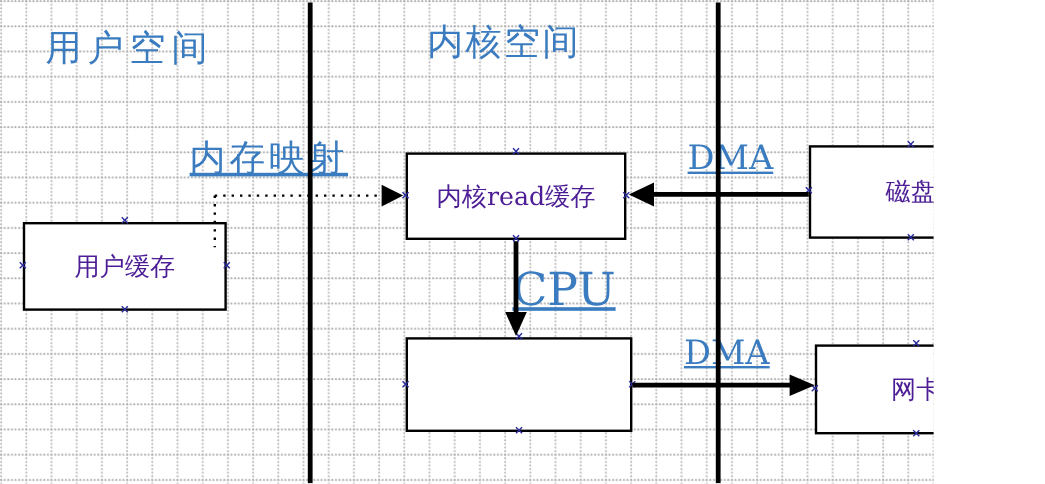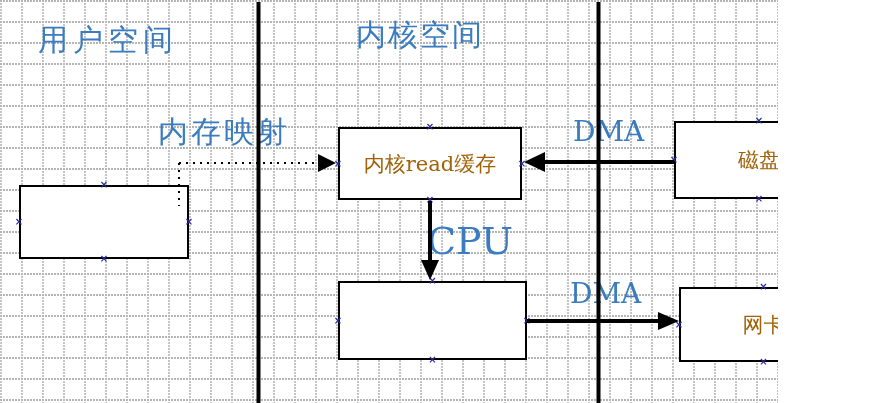--- a/index.html
+++ b/index.html
@@ -35,39 +35,40 @@
     white-space: nowrap;
   }
   .lbl-user-space   { left: 38px;  top: 20px;  letter-spacing: 5px; }
   .lbl-kernel-space { left: 356px; top: 15px;  letter-spacing: 2px; text-align: right; }
 
   .edge-label {
     position: absolute;
     z-index: 2;
     color: #3a7cbf;
     white-space: nowrap;
+    text-decoration: underline;
   }
   .lbl-memory-mapping { left: 158px; top: 112px; font-size: 30px; letter-spacing: 3px; }
   .lbl-dma-top        { left: 573px; top: 115px; font-size: 28px; }
   .lbl-cpu            { left: 427px; top: 219px; font-size: 38px; }
   .lbl-dma-bottom     { left: 570px; top: 277px; font-size: 28px; }
 
   .node {
     position: absolute;
     z-index: 2;
     background: #ffffff;
     border: 2px solid #000000;
     box-sizing: border-box;
     display: flex;
     align-items: center;
     justify-content: center;
   }
   .node .node-label {
     font-size: 21px;
-    color: #a16207;
+    color: #4c1d95;
     white-space: nowrap;
   }
   .node-user-buffer          { left: 19px;  top: 185px; width: 170px; height: 74px; }
   .node-kernel-read-buffer   { left: 338px; top: 127px; width: 184px; height: 73px; }
   .node-disk                 { left: 674px; top: 121px; width: 170px; height: 78px; }
   .node-kernel-socket-buffer { left: 338px; top: 281px; width: 189px; height: 79px; }
   .node-nic                  { left: 679px; top: 287px; width: 169px; height: 75px; }
 
   
   .cp {
@@ -91,20 +92,21 @@
 
   <div class="region-label lbl-user-space">用户空间</div>
   <div class="region-label lbl-kernel-space">内核空间</div>
 
   <div class="edge-label lbl-memory-mapping">内存映射</div>
   <div class="edge-label lbl-dma-top">DMA</div>
   <div class="edge-label lbl-cpu">CPU</div>
   <div class="edge-label lbl-dma-bottom">DMA</div>
 
   <div class="node node-user-buffer">
+    <span class="node-label">用户缓存</span>
     <span class="cp cp-t">×</span>
     <span class="cp cp-b">×</span>
     <span class="cp cp-l">×</span>
     <span class="cp cp-r">×</span>
   </div>
 
   <div class="node node-kernel-read-buffer">
     <span class="node-label">内核read缓存</span>
     <span class="cp cp-t">×</span>
     <span class="cp cp-b">×</span>

